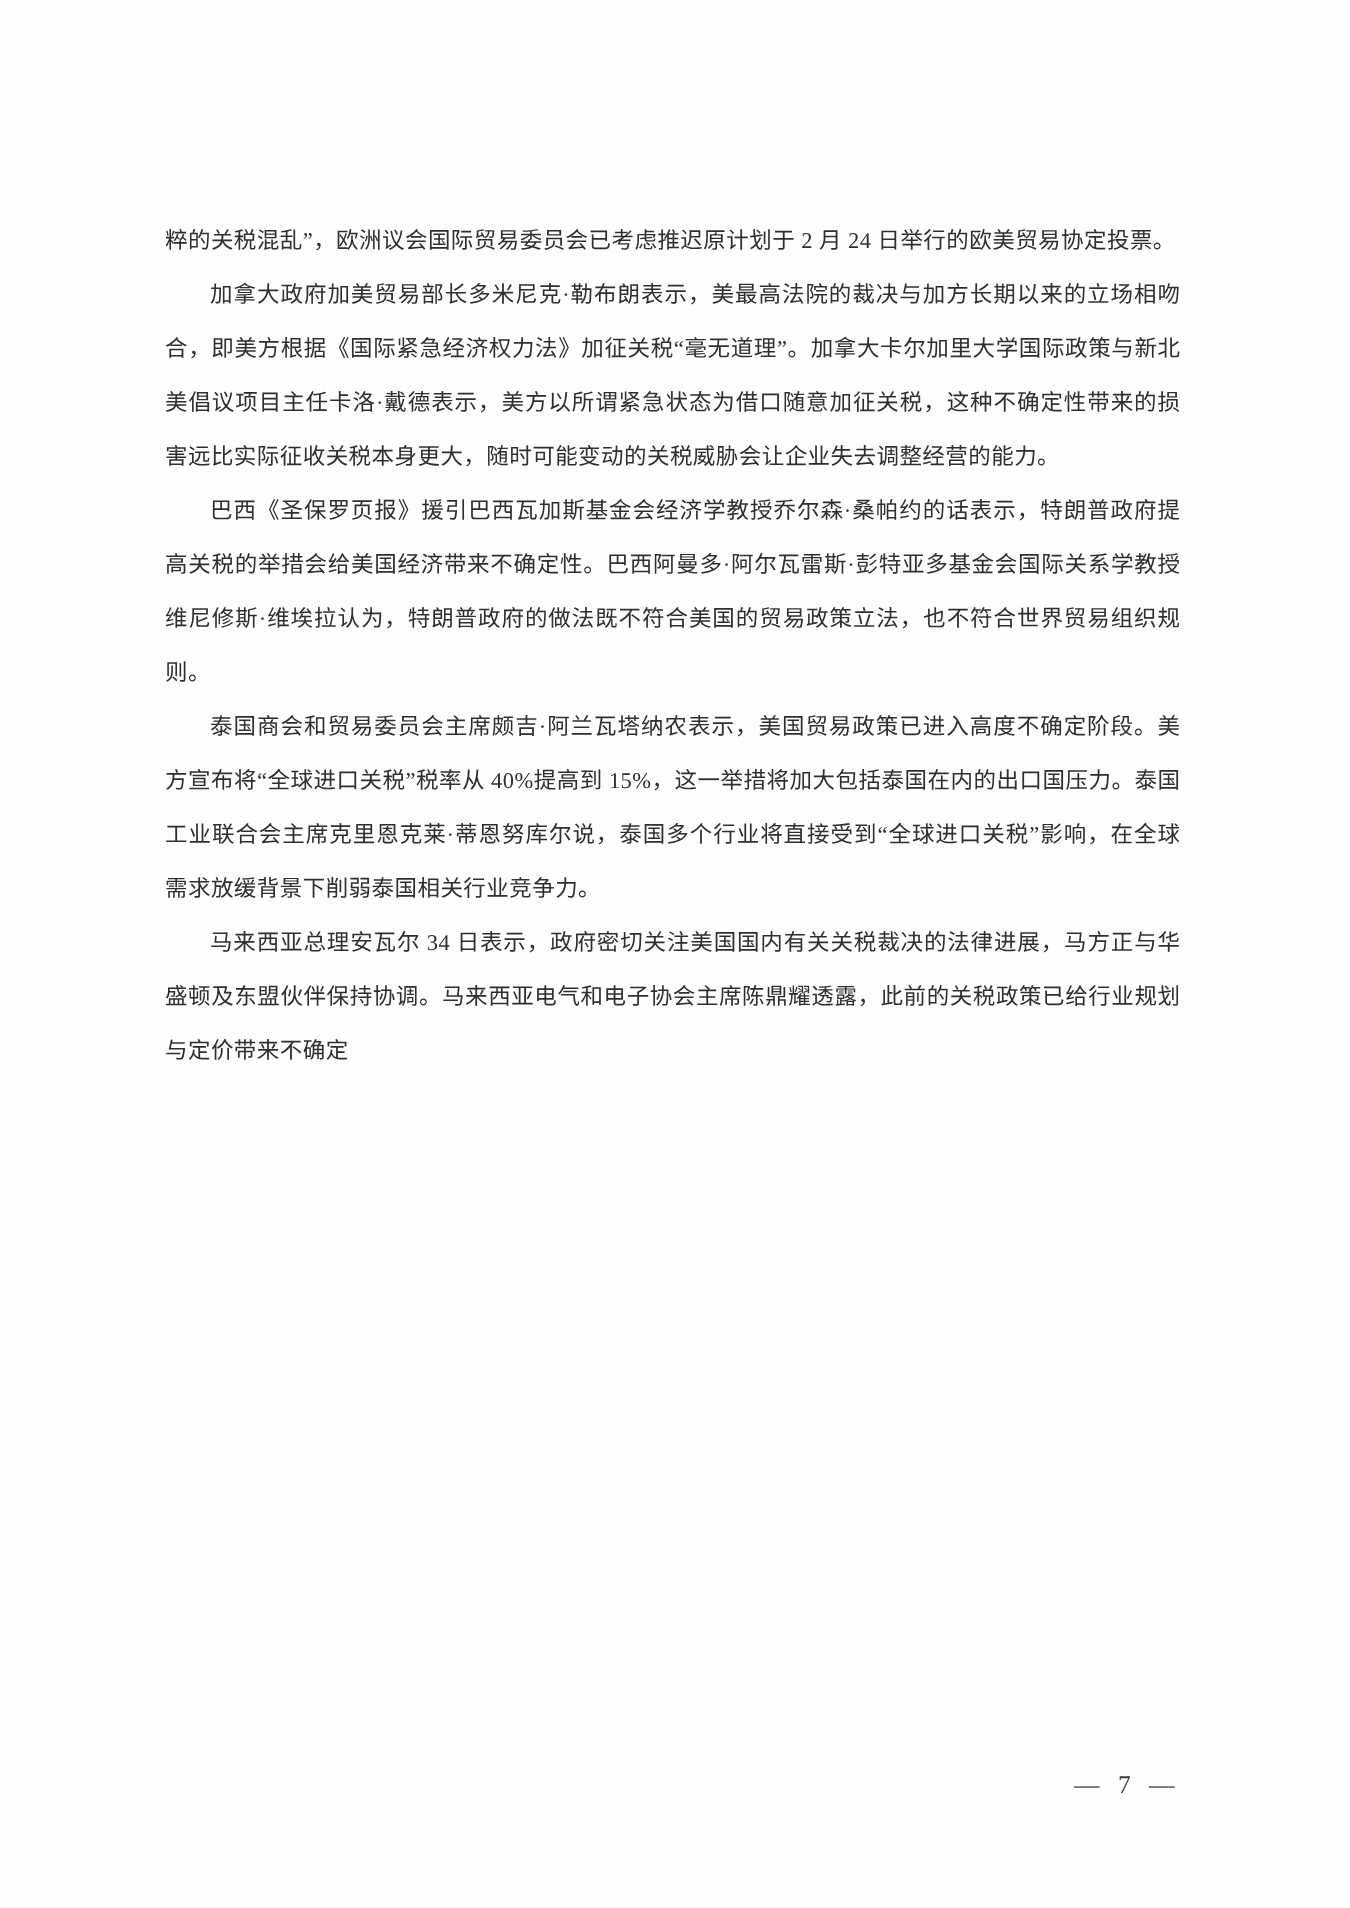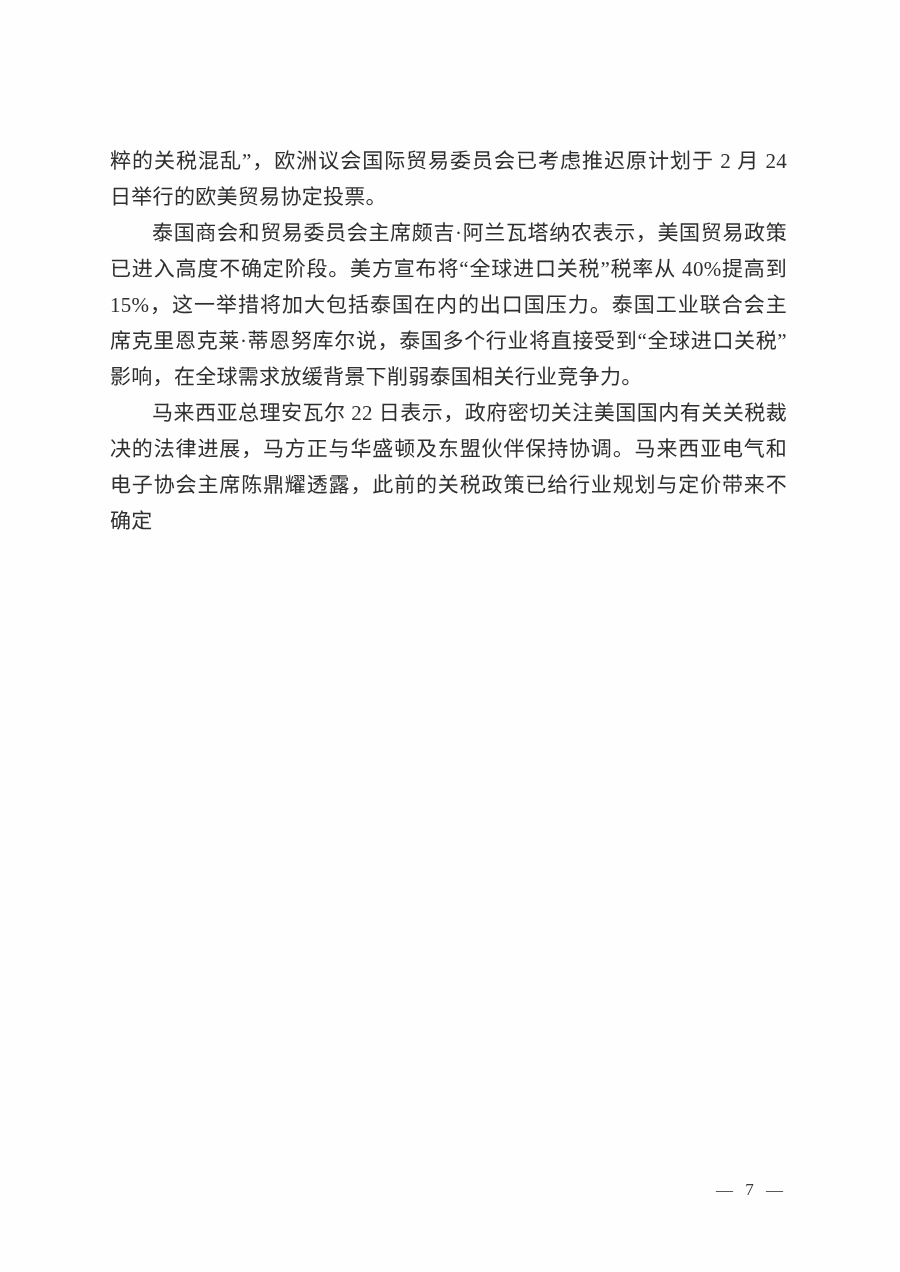--- a/index.html
+++ b/index.html
@@ -13,21 +13,21 @@
     height: 1272px;
     background: #fefefe;
     overflow: hidden;
     font-family: "Liberation Serif", "DejaVu Serif", serif;
   }
   .body-text {
     position: absolute;
     left: 110px;
     top: 143px;
     width: 677px;
-    font-size: 21px;
+    font-size: 15px;
     line-height: 36px;
     color: #2f2f2f;
     text-align: justify;
     text-justify: inter-ideograph;
     letter-spacing: 0.3px;
   }
   .para {
     margin: 0;
     padding: 0;
     text-indent: 2em;
@@ -45,17 +45,19 @@
     letter-spacing: 4px;
     white-space: pre;
   }
 </style>
 </head>
 <body>
 
 <div class="page">
   <div class="body-text">
     <p class="para no-indent">粹的关税混乱”，欧洲议会国际贸易委员会已考虑推迟原计划于 2 月 24 日举行的欧美贸易协定投票。</p>
+    <p class="para">加拿大政府加美贸易部长多米尼克·勒布朗表示，美最高法院的裁决与加方长期以来的立场相吻合，即美方根据《国际紧急经济权力法》加征关税“毫无道理”。加拿大卡尔加里大学国际政策与新北美倡议项目主任卡洛·戴德表示，美方以所谓紧急状态为借口随意加征关税，这种不确定性带来的损害远比实际征收关税本身更大，随时可能变动的关税威胁会让企业失去调整经营的能力。</p>
+    <p class="para">巴西《圣保罗页报》援引巴西瓦加斯基金会经济学教授乔尔森·桑帕约的话表示，特朗普政府提高关税的举措会给美国经济带来不确定性。巴西阿曼多·阿尔瓦雷斯·彭特亚多基金会国际关系学教授维尼修斯·维埃拉认为，特朗普政府的做法既不符合美国的贸易政策立法，也不符合世界贸易组织规则。</p>
     <p class="para">泰国商会和贸易委员会主席颇吉·阿兰瓦塔纳农表示，美国贸易政策已进入高度不确定阶段。美方宣布将“全球进口关税”税率从 40%提高到 15%，这一举措将加大包括泰国在内的出口国压力。泰国工业联合会主席克里恩克莱·蒂恩努库尔说，泰国多个行业将直接受到“全球进口关税”影响，在全球需求放缓背景下削弱泰国相关行业竞争力。</p>
-    <p class="para">马来西亚总理安瓦尔 22 日表示，政府密切关注美国国内有关关税裁决的法律进展，马方正与华盛顿及东盟伙伴保持协调。马来西亚电气和电子协会主席陈鼎耀透露，此前的关税政策已给行业规划与定价带来不确定</p>
+    <p class="para">马来西亚总理安瓦尔 34 日表示，政府密切关注美国国内有关关税裁决的法律进展，马方正与华盛顿及东盟伙伴保持协调。马来西亚电气和电子协会主席陈鼎耀透露，此前的关税政策已给行业规划与定价带来不确定</p>
   </div>
   <div class="page-footer">— 7 —</div>
 </div>
 
 </body></html>

